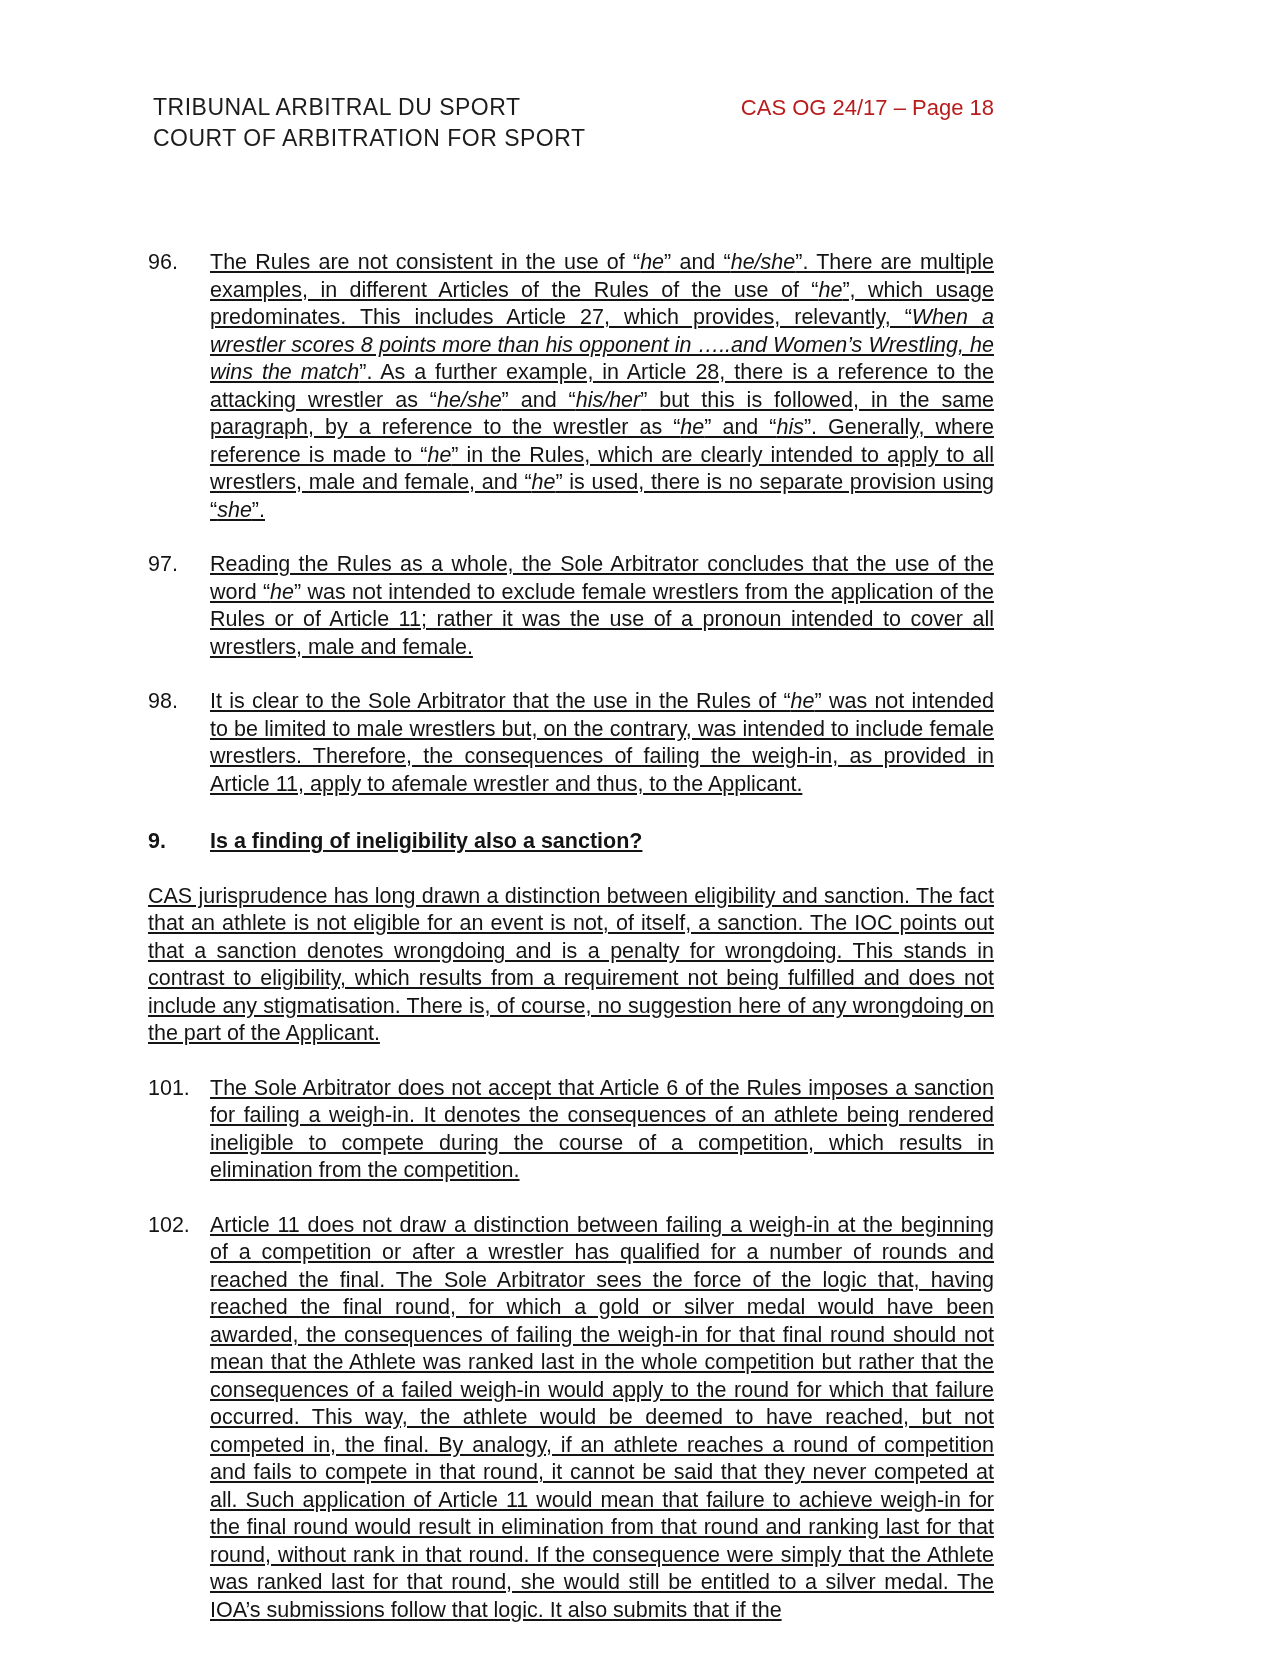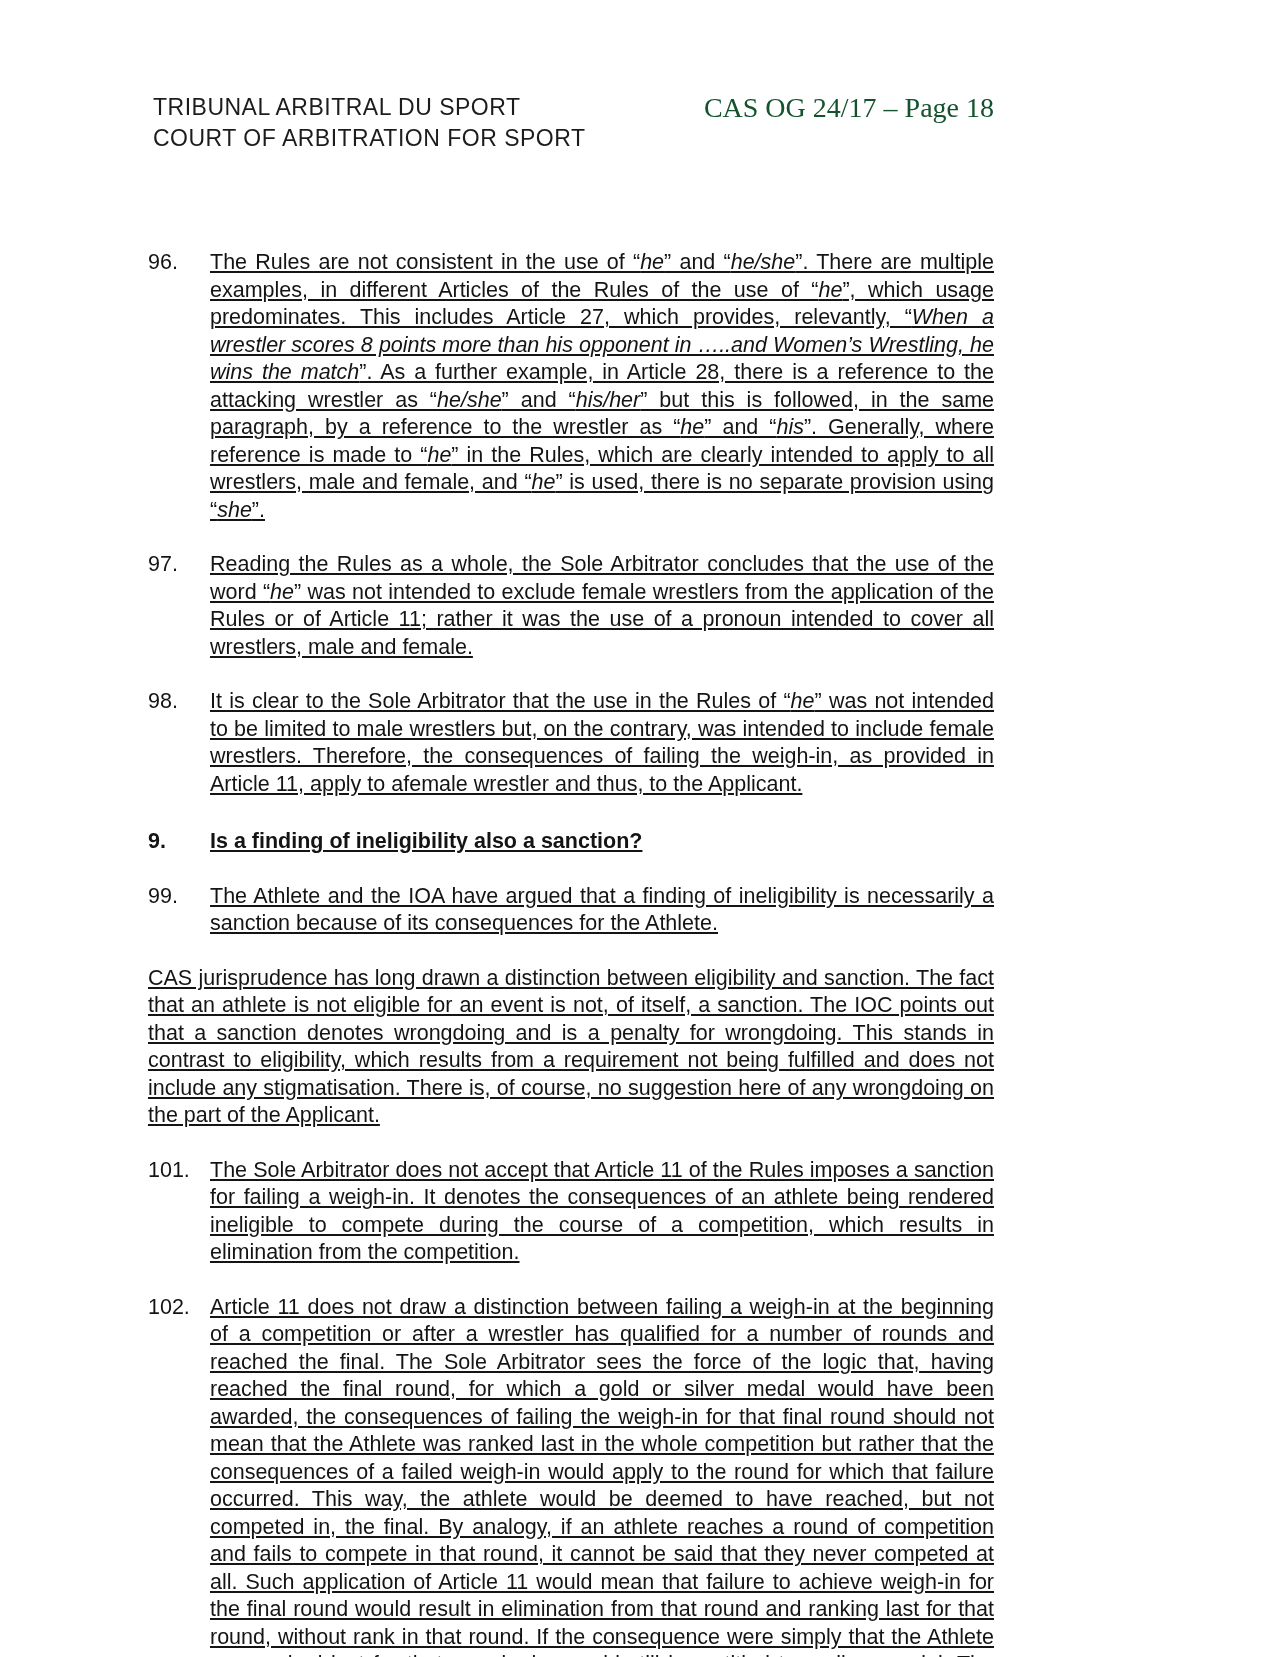--- a/index.html
+++ b/index.html
@@ -27,25 +27,24 @@
     align-items: flex-start;
   }
   .org {
     font-size: 23px;
     line-height: 31px;
     letter-spacing: 0.5px;
     margin-left: 5px;
     color: #1c1c1c;
   }
   .pageref {
-    font-size: 28px;
+    font-size: 22px;
     line-height: 31px;
-    color: #14532d;
+    color: #b91c1c;
     white-space: nowrap;
-    font-family: Liberation Serif, serif;
   }
   .content {
     margin-top: 95px;
     font-size: 21.5px;
     line-height: 27.5px;
     color: #141414;
   }
   .para {
     display: flex;
     margin-top: 27px;
@@ -95,28 +94,24 @@
       </div>
       <div class="para">
         <span class="num">98.</span>
         <div class="ptext"><span>It is clear to the Sole Arbitrator that the use in the Rules of “</span><em>he</em><span>” was not intended to be limited to male wrestlers but, on the contrary, was intended to include female wrestlers.  Therefore, the consequences of failing the weigh-in, as provided in Article 11, apply to afemale wrestler and thus, to the Applicant.</span></div>
       </div>
       <div class="para heading">
         <span class="num">9.</span>
         <div class="ptext"><span>Is a finding of ineligibility also a sanction?</span></div>
       </div>
       <div class="para">
-        <span class="num">99.</span>
-        <div class="ptext"><span>The Athlete and the IOA have argued that a finding of ineligibility is necessarily a sanction because of its consequences for the Athlete.</span></div>
-      </div>
-      <div class="para">
         <div class="ptext"><span>CAS jurisprudence has long drawn a distinction between eligibility and sanction. The fact that an athlete is not eligible for an event is not, of itself, a sanction. The IOC points out that a sanction denotes wrongdoing and is a penalty for wrongdoing. This stands in contrast to eligibility, which results from a requirement not being fulfilled and does not include any stigmatisation. There is, of course, no suggestion here of any wrongdoing on the part of the Applicant.</span></div>
       </div>
       <div class="para">
         <span class="num">101.</span>
-        <div class="ptext"><span>The Sole Arbitrator does not accept that Article 11 of the Rules imposes a sanction for failing a weigh-in.  It denotes the consequences of an athlete being rendered ineligible to compete during the course of a competition, which results in elimination from the competition.</span></div>
+        <div class="ptext"><span>The Sole Arbitrator does not accept that Article 6 of the Rules imposes a sanction for failing a weigh-in.  It denotes the consequences of an athlete being rendered ineligible to compete during the course of a competition, which results in elimination from the competition.</span></div>
       </div>
       <div class="para">
         <span class="num">102.</span>
         <div class="ptext"><span>Article 11 does not draw a distinction between failing a weigh-in at the beginning of a competition or after a wrestler has qualified for a number of rounds and reached the final. The Sole Arbitrator sees the force of the logic that, having reached the final round, for which a gold or silver medal would have been awarded, the consequences of failing the weigh-in for that final round should not mean that the Athlete was ranked last in the whole competition but rather that  the consequences of a failed weigh-in would apply to the round for which that failure occurred. This way, the athlete would be deemed to have reached, but not competed in, the final.  By analogy, if an athlete reaches a round of competition and fails to compete in that round, it cannot be said that they never competed at all. Such application of Article 11 would mean that failure to achieve weigh-in for the final round would result in elimination from that round and ranking last for that round, without rank in that round.  If the consequence were simply that the Athlete was ranked last for that round, she would still be entitled to a silver medal. The IOA’s submissions follow that logic. It also submits that if the</span></div>
       </div>
     </div>
 </div>
 
 </body></html>

